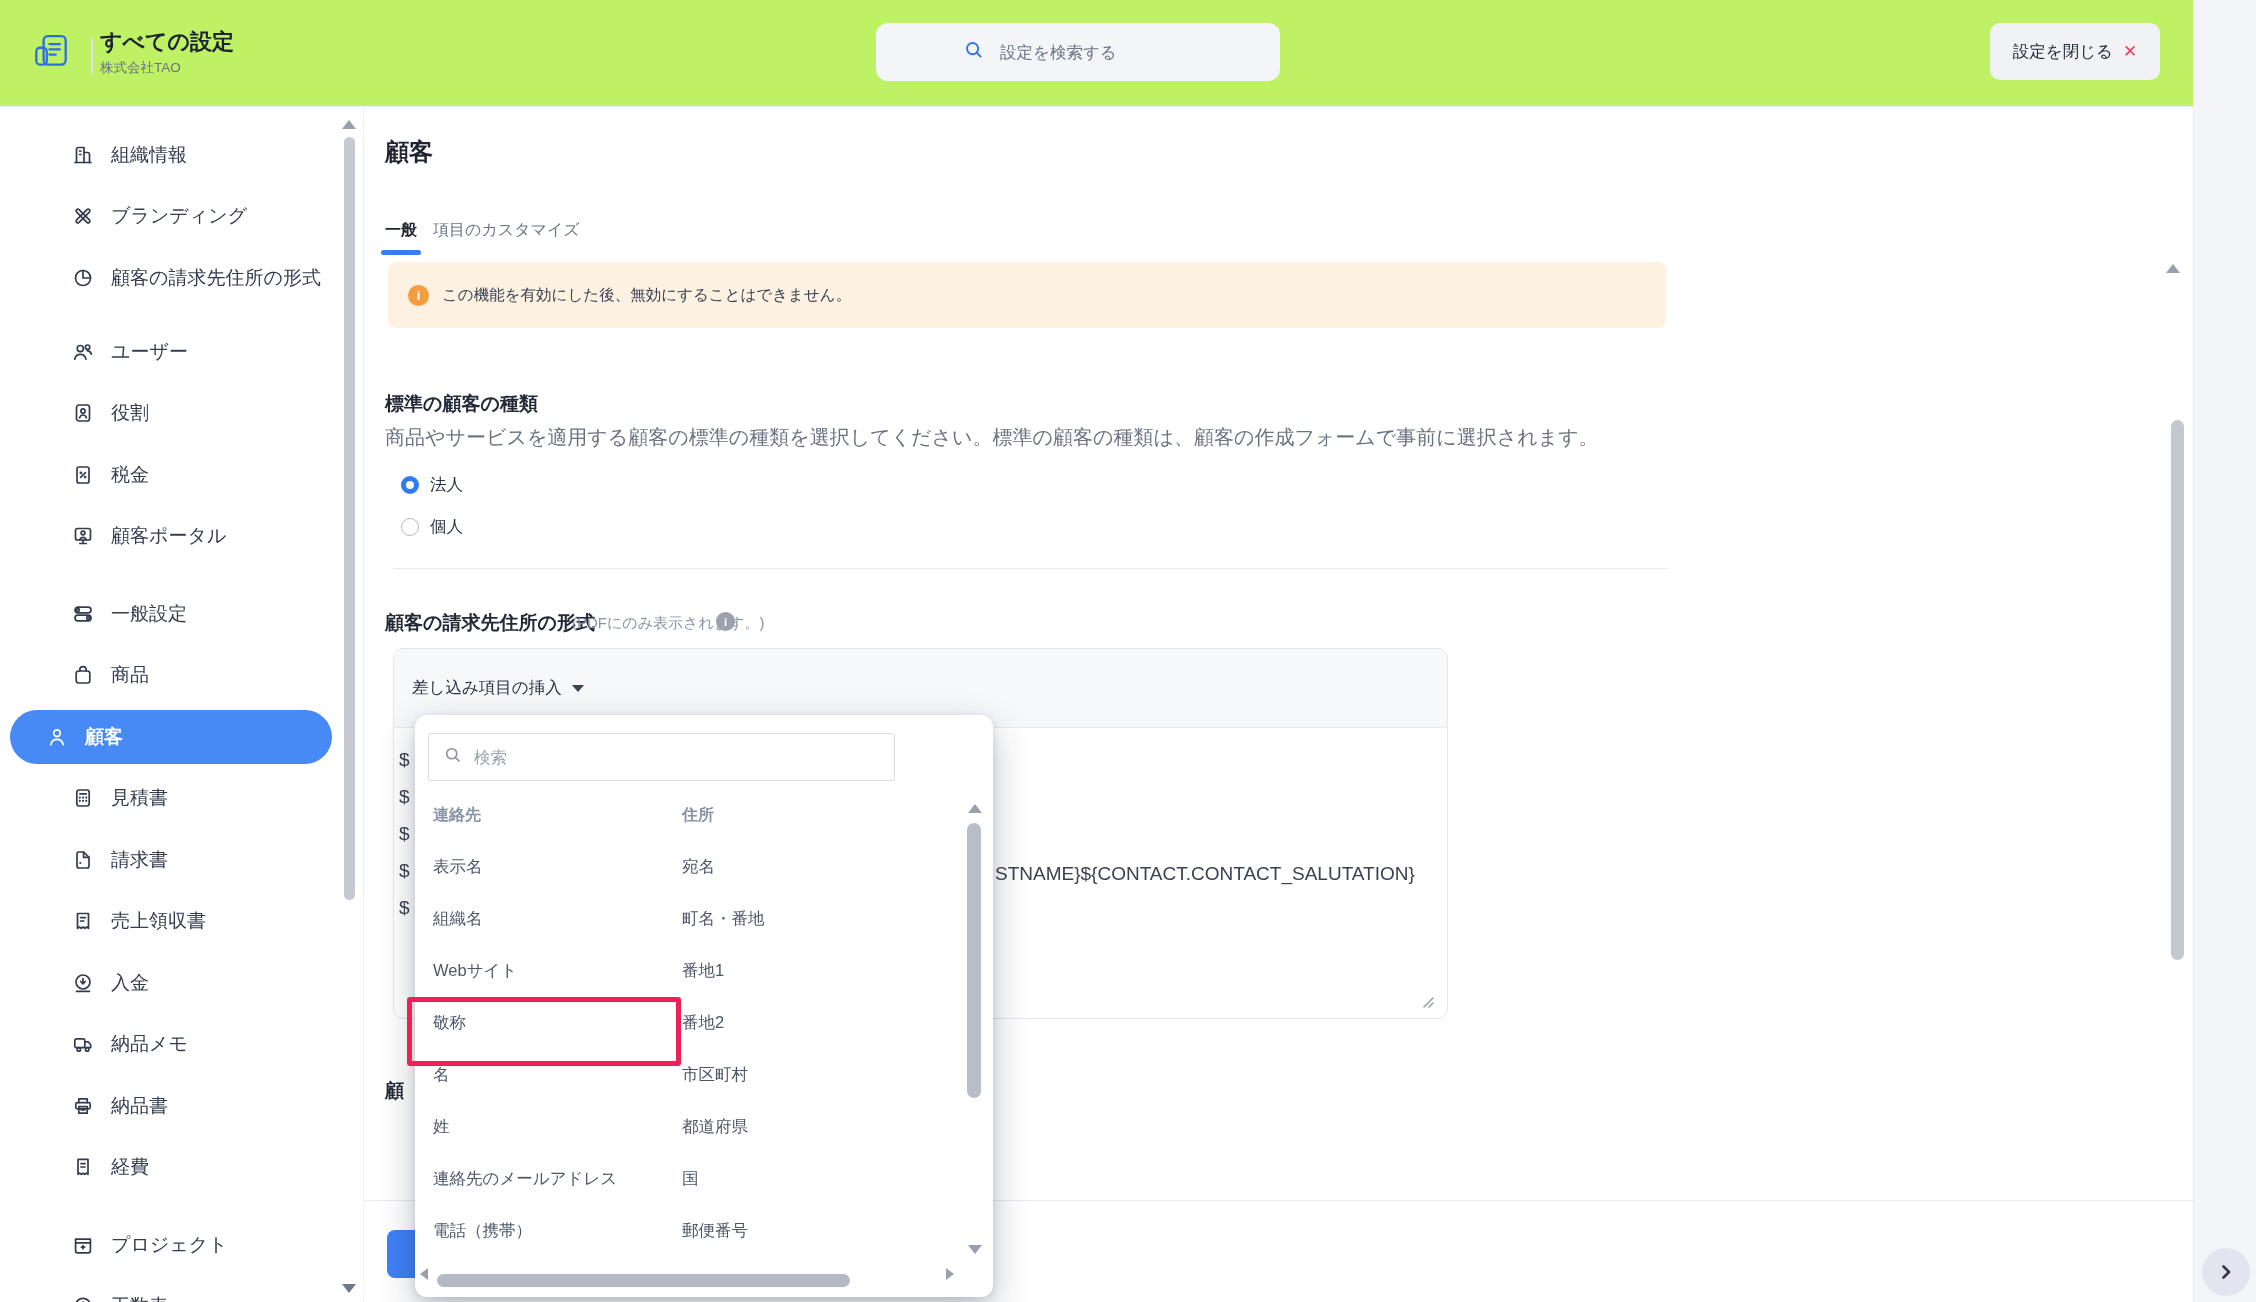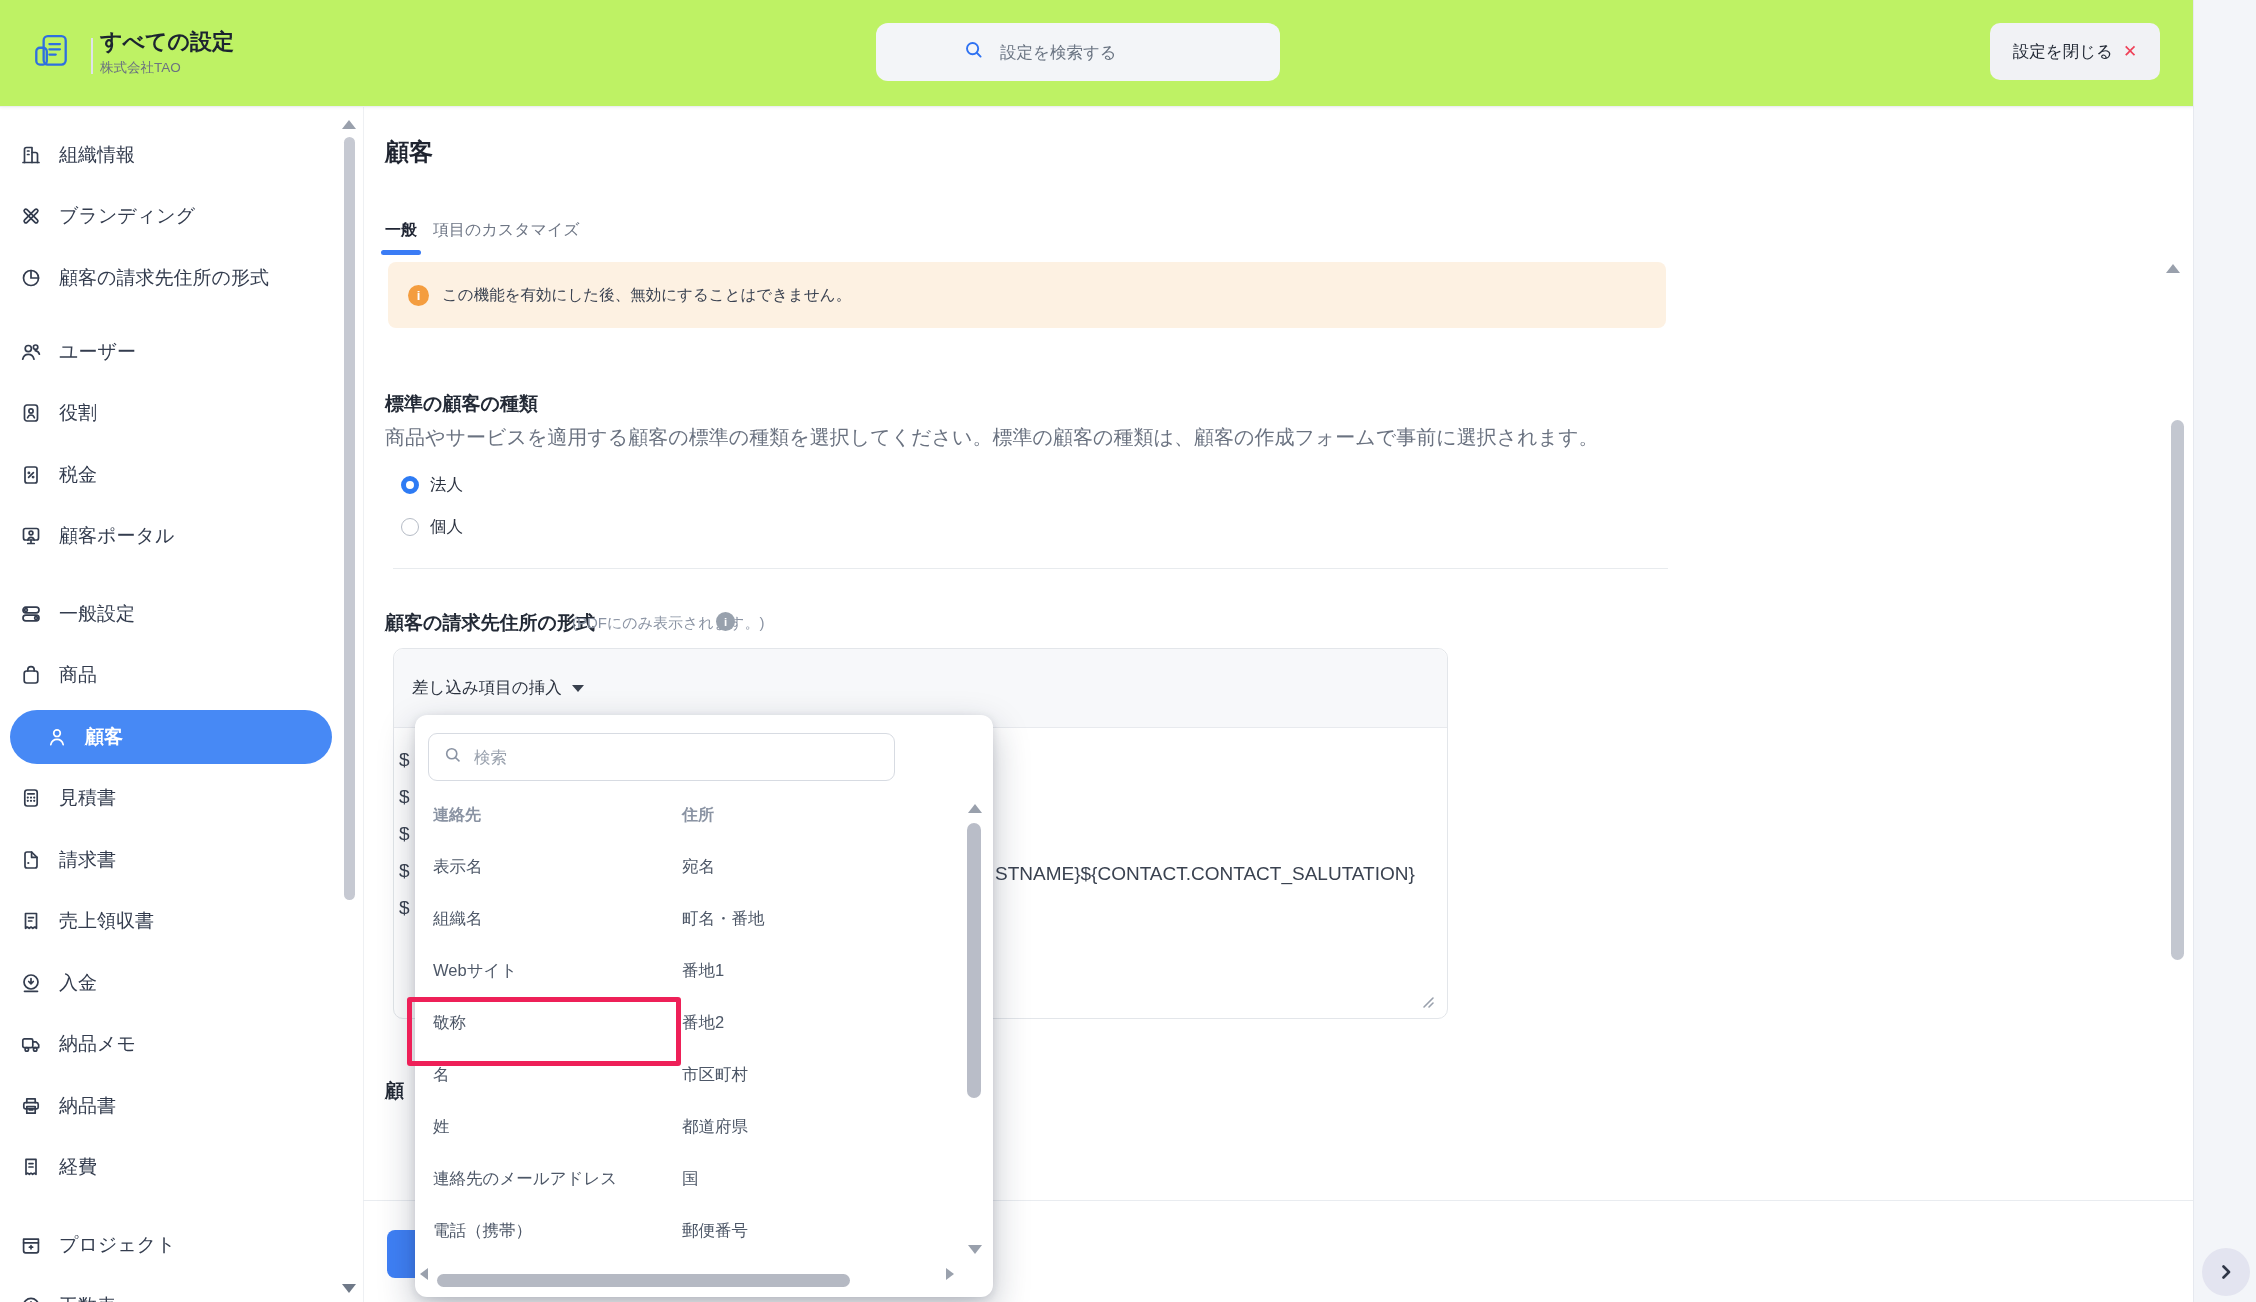--- a/index.html
+++ b/index.html
@@ -21,21 +21,21 @@
   .close-label{font-size:16.5px;color:#232a36}
   .close-x{font-size:17px;font-weight:700;color:#ef4158}
   
   .rail{left:2193px;top:0;width:63px;height:1302px;background:#f3f5f9;border-left:1px solid #e6e9ef;z-index:14}
   .rail-help{left:2209px;top:14px;width:34px;height:34px;border-radius:9px;background:#f59b33;color:#fff;font-size:20px;font-weight:700;display:flex;align-items:center;justify-content:center;cursor:pointer}
   .rail-ic{color:#6b7487;cursor:pointer}
   .rail-dots{left:2206px;top:160px;width:44px;display:flex;gap:5px}
   .rail-dots i{width:3.5px;height:3.5px;border-radius:50%;background:#c6cad3}
   .fab{left:2202px;top:1248px;width:48px;height:48px;border-radius:50%;background:#e3e4f0;display:flex;align-items:center;justify-content:center;cursor:pointer;z-index:15}
   
-  .sbitem{left:0;width:345px;height:60px;display:flex;align-items:center;padding-left:20px;box-sizing:border-box;gap:17px;font-size:19px;color:#333c4e;cursor:pointer;z-index:2}
+  .sbitem{left:0;width:345px;height:60px;display:flex;align-items:center;padding-left:72px;box-sizing:border-box;gap:17px;font-size:19px;color:#333c4e;cursor:pointer;z-index:2}
   .sbitem svg{flex:0 0 auto}
   .sbitem.sel{left:10px;width:322px;height:54px;padding-left:36px;border-radius:27px;background:#4789f5;color:#fff;font-weight:700}
   .sb-sbar{left:344px;top:137px;width:11px;height:763px;border-radius:6px;background:#c6c9d2;z-index:3;cursor:pointer}
   
   .tri-u{width:0;height:0;border-left:7px solid transparent;border-right:7px solid transparent;border-bottom:9px solid #99a0ac}
   .tri-d{width:0;height:0;border-left:7px solid transparent;border-right:7px solid transparent;border-top:9px solid #99a0ac}
   .tri-l{width:0;height:0;border-top:6px solid transparent;border-bottom:6px solid transparent;border-right:8px solid #9aa1ad}
   .tri-r{width:0;height:0;border-top:6px solid transparent;border-bottom:6px solid transparent;border-left:8px solid #9aa1ad}
   
   .v-div{left:363px;top:106px;width:1px;height:1196px;background:#eef0f3}
@@ -62,21 +62,21 @@
   .panel-bar-label{font-size:16.5px;color:#2c3340}
   .caret{width:0;height:0;border-left:6px solid transparent;border-right:6px solid transparent;border-top:7px solid #3a414e}
   .ta-lines{left:399px;top:741px;font-size:19px;line-height:37px;color:#3a4250;z-index:1;white-space:pre}
   .ta-frag{left:995px;top:855px;font-size:19px;line-height:37px;color:#3a4250;z-index:1;white-space:pre}
   .frag-hidden-h{left:385px;top:1078px;font-size:19px;font-weight:700;color:#232a36;z-index:1}
   
   .footer-div{left:363px;top:1200px;width:1830px;height:1px;background:#e9ecf0}
   .save-btn{left:387px;top:1230px;width:96px;height:48px;border-radius:8px;background:#3f80f6;color:#fff;font-size:16.5px;display:flex;align-items:center;justify-content:center;cursor:pointer;z-index:2}
   
   .popup{left:415px;top:715px;width:578px;height:582px;background:#fff;border-radius:12px;box-shadow:0 14px 36px rgba(25,35,60,.28),0 2px 8px rgba(25,35,60,.12);z-index:30}
-  .pp-search{position:absolute;left:13px;top:18px;width:467px;height:48px;border:1.5px solid #d7dbe2;border-radius:9px;box-sizing:border-box;display:flex;align-items:center;padding-left:15px;gap:10px}
+  .pp-search{position:absolute;left:13px;top:18px;width:467px;height:48px;border:1.5px solid #d7dbe2;border-radius:3px;box-sizing:border-box;display:flex;align-items:center;padding-left:15px;gap:10px}
   .pp-search input{border:none;outline:none;background:transparent;font-size:16.5px;color:#4d5767;width:380px;font-family:inherit}
   .pp-search input::placeholder{color:#9aa2ae}
   .pp-col{position:absolute;top:74px;width:240px}
   .pp-row{height:52px;display:flex;align-items:center;font-size:16.5px;color:#4d5767;cursor:pointer}
   .pp-row.hd{font-size:16px;font-weight:700;color:#8a93a3;cursor:default}
   .pp-vthumb{position:absolute;left:552px;top:108px;width:14px;height:275px;border-radius:7px;background:#b9bdc8;cursor:pointer}
   .pp-hthumb{position:absolute;left:22px;top:559px;width:413px;height:13px;border-radius:7px;background:#b5b9c3;cursor:pointer}
   .red-box{left:407px;top:997px;width:264px;height:59px;border:5px solid #ee2058;border-radius:3px;z-index:40;pointer-events:none}
   
   .main-sb-thumb{left:2171px;top:420px;width:13px;height:540px;border-radius:7px;background:#c3c7d0;cursor:pointer;z-index:2}

